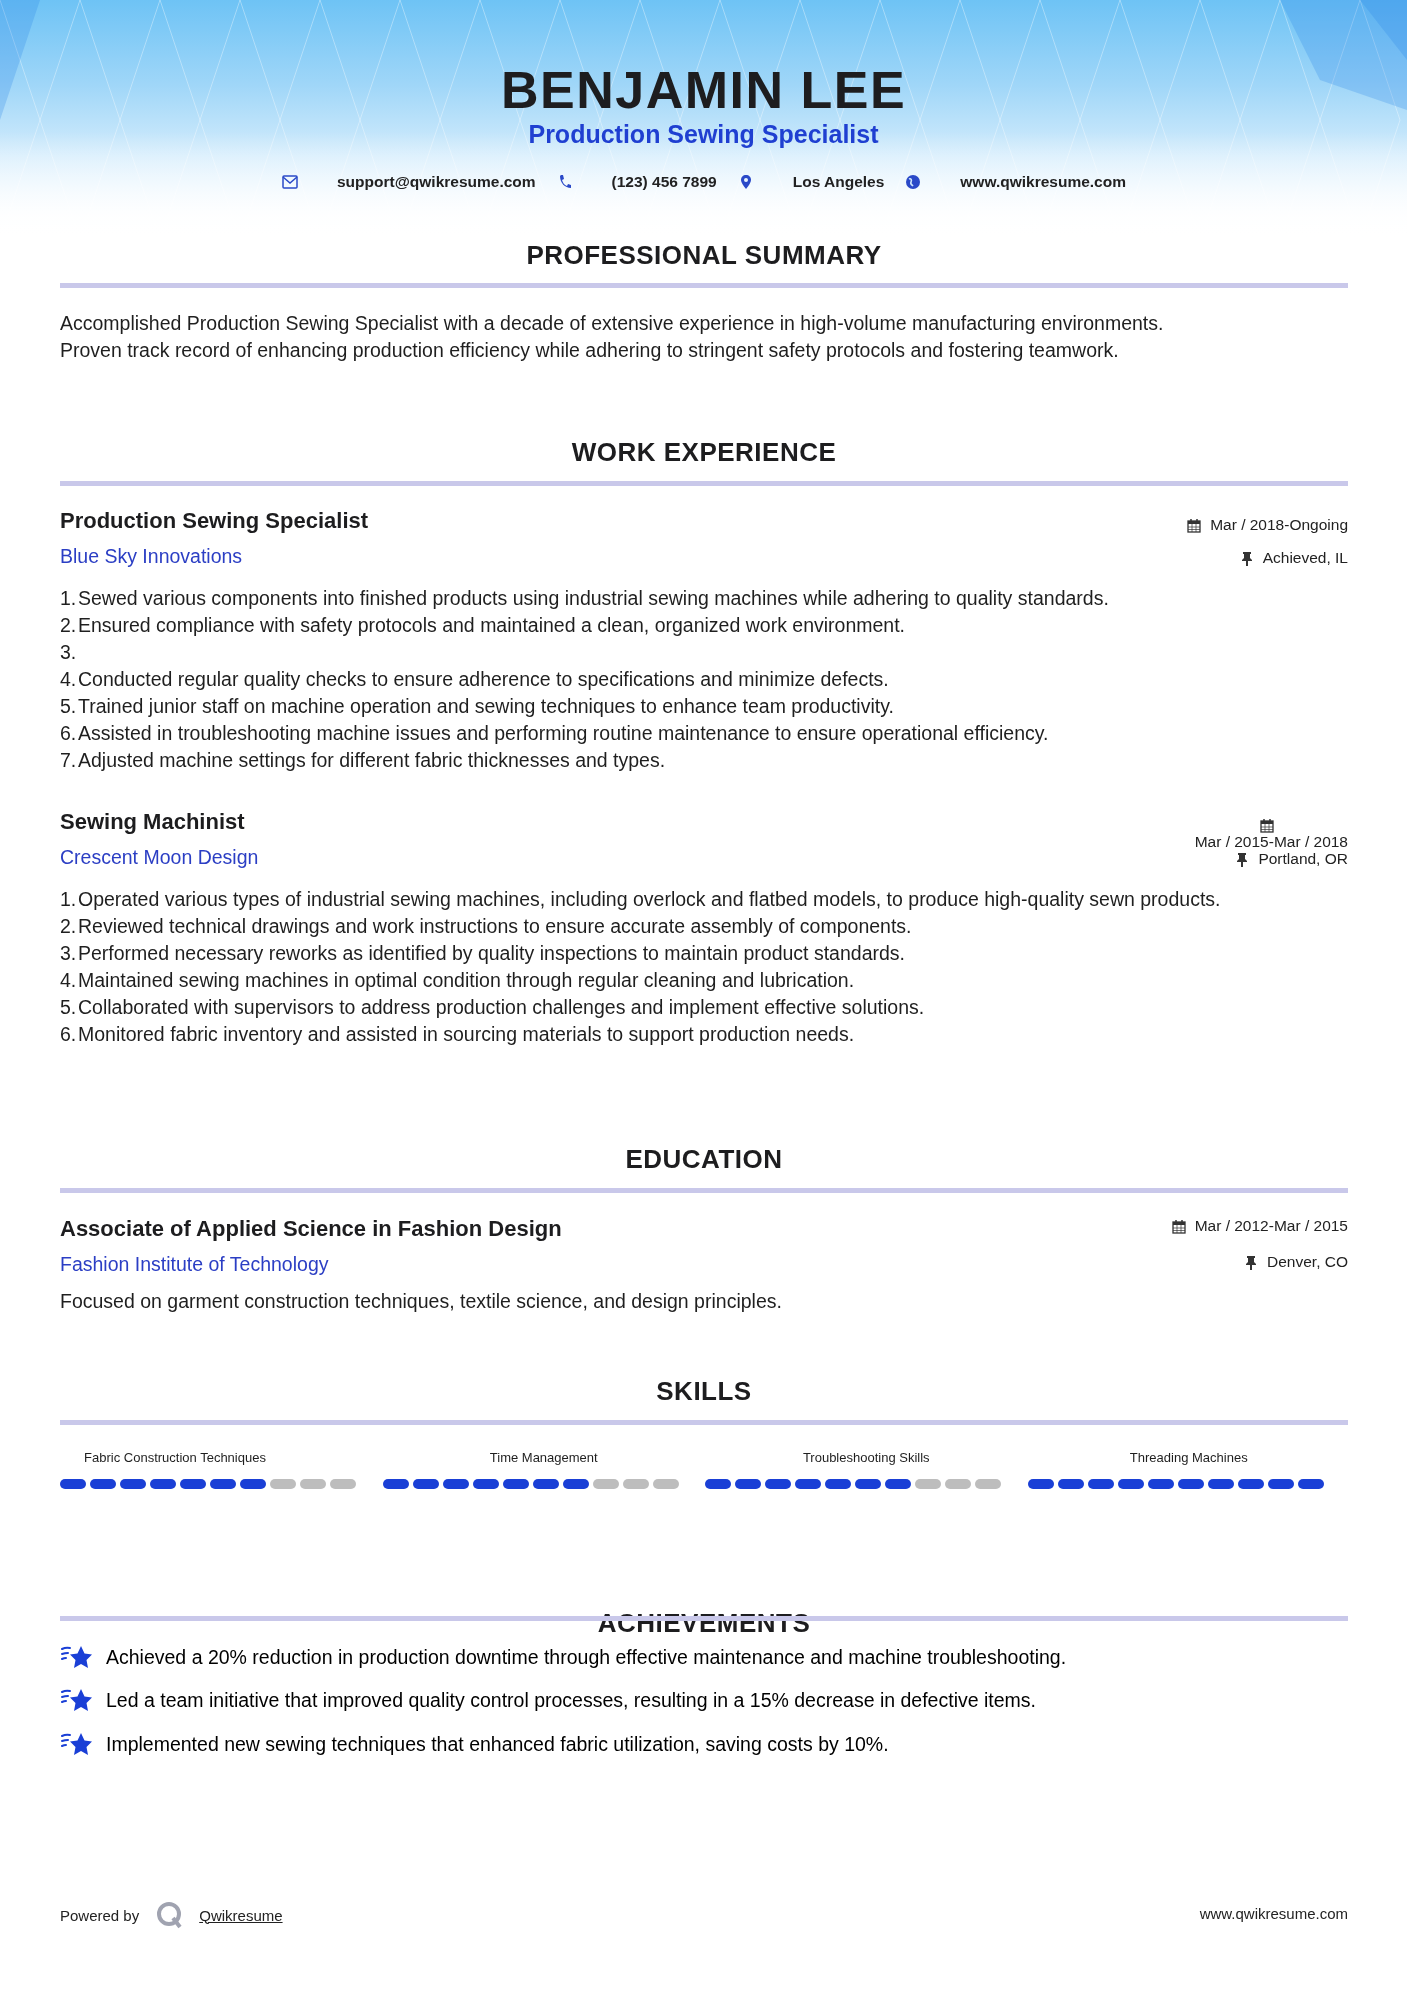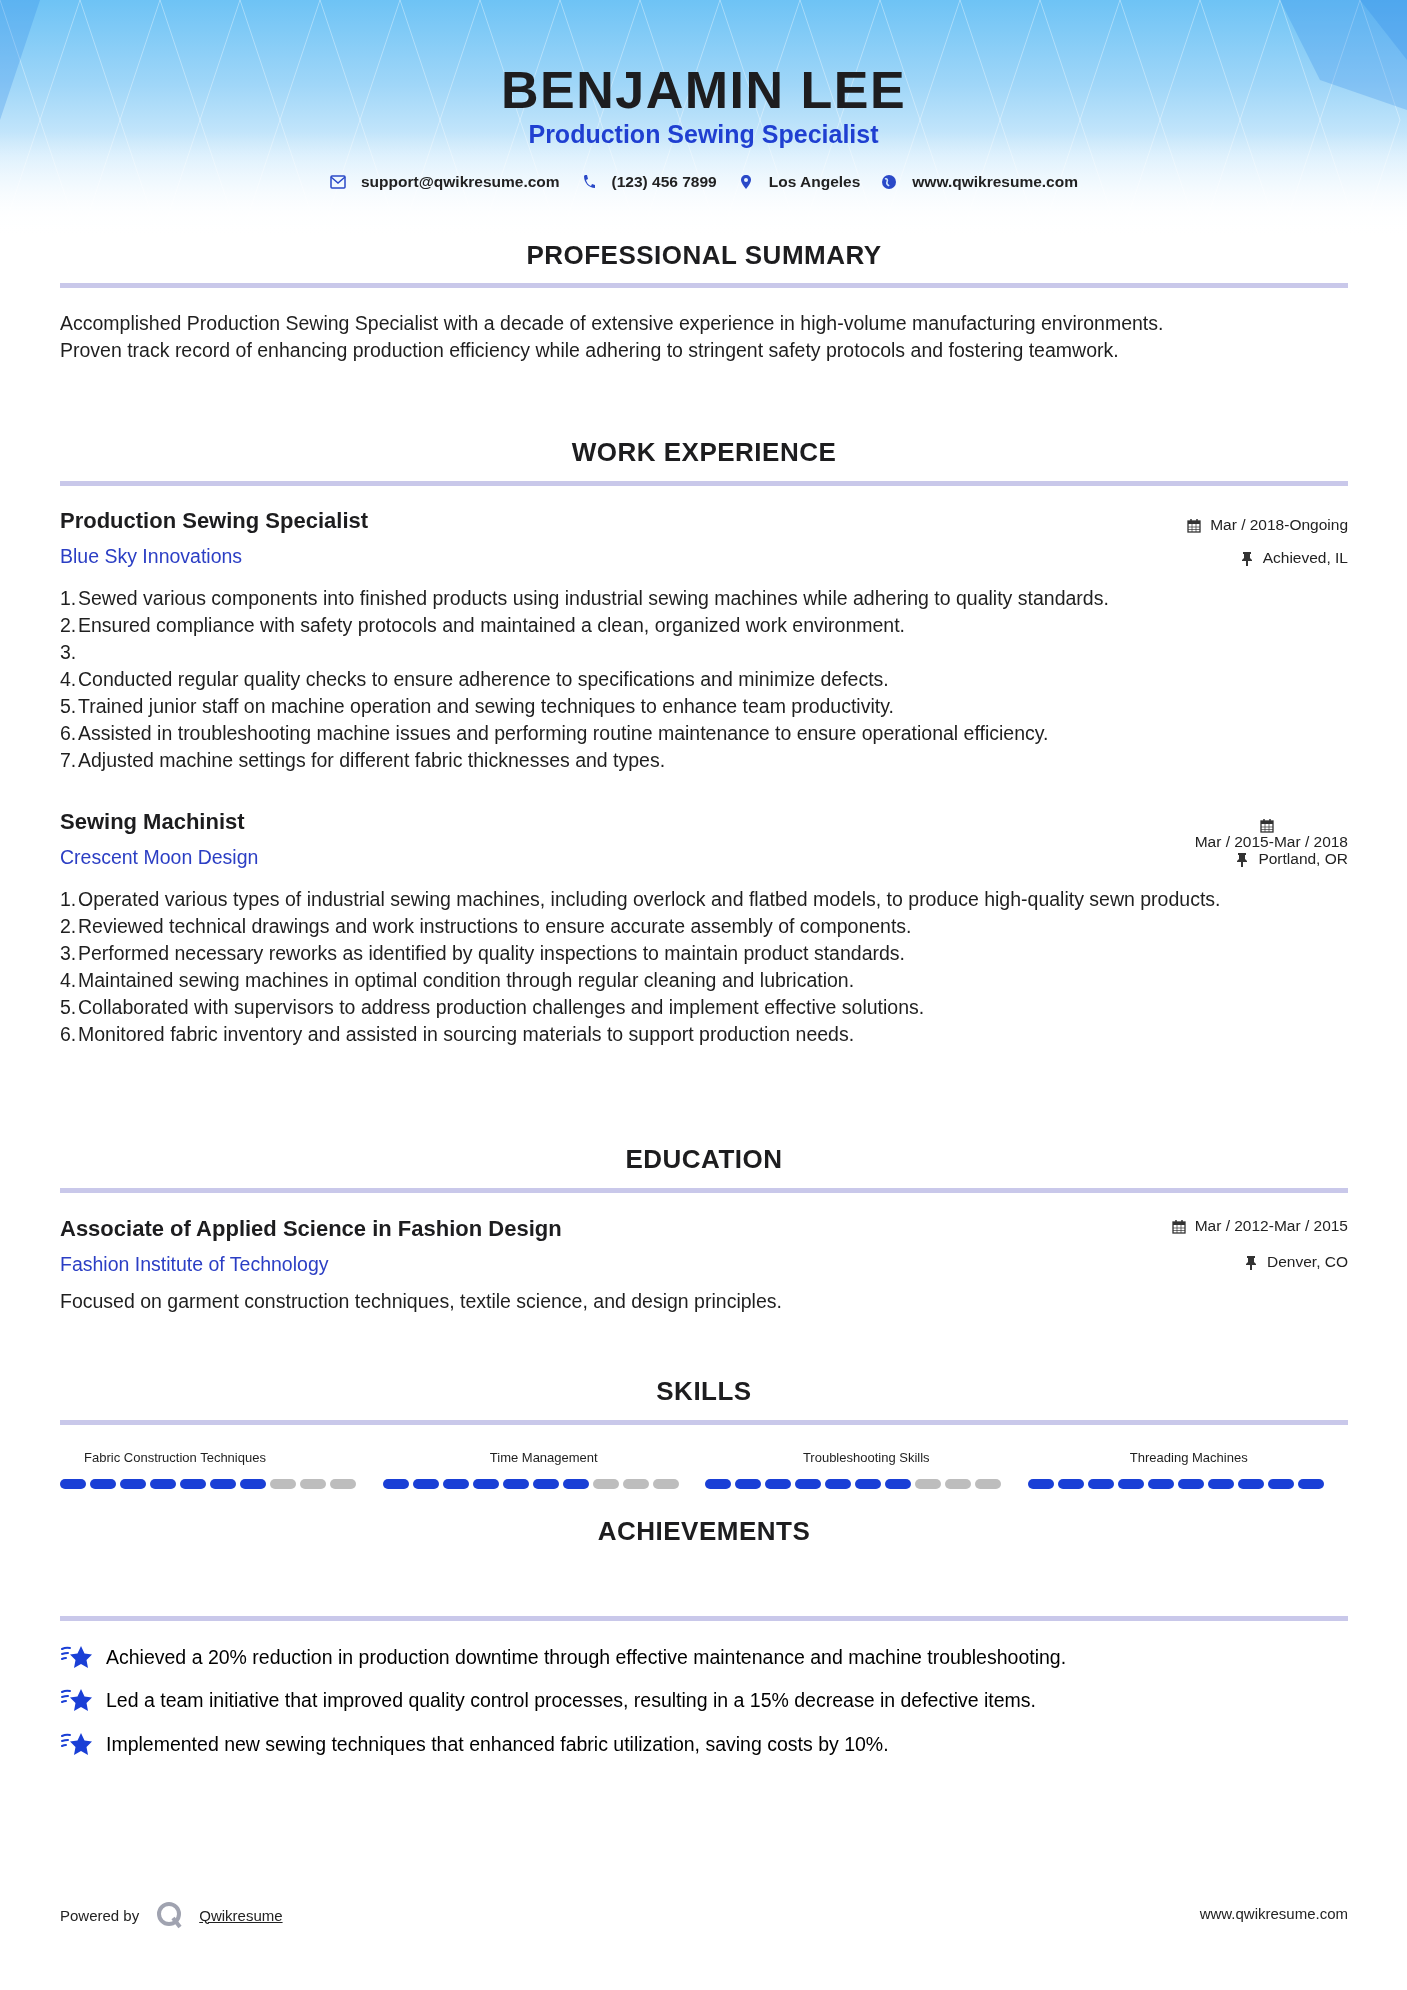--- a/index.html
+++ b/index.html
@@ -20,21 +20,21 @@
     font-size: 52px; font-weight: 700; letter-spacing: 1.5px; color: #1d1d1f;
   }
   .title {
     position: absolute; left: 0; width: 100%; top: 120px; text-align: center;
     font-size: 25px; font-weight: 700; color: #1f3fd1;
   }
   .contacts {
     position: absolute; left: 0; width: 100%; top: 173px; display: flex; justify-content: center; align-items: center;
     font-size: 15.5px; font-weight: 700; color: #222;
   }
-  .contact { display: flex; align-items: center; margin: 0 10px; }
+  .contact { display: flex; align-items: center; margin: 0 10px; gap: 24px; }
   .contact .ic { width: 18px; height: 18px; margin-right: 14px; display: inline-flex; align-items: center; justify-content: center; color: #2a49c8; }
 
   .section-title {
     position: absolute; left: 60px; width: 1288px; text-align: center;
     font-size: 26px; font-weight: 700; letter-spacing: 0.5px; color: #1d1d1f;
   }
   .section-rule {
     position: absolute; left: 60px; width: 1288px; height: 5px; background: #c9c8ea;
   }
 
@@ -316,21 +316,21 @@
         <span class="dot on"></span>
         <span class="dot on"></span>
         <span class="dot on"></span>
         <span class="dot on"></span>
         <span class="dot on"></span>
         <span class="dot on"></span>
       </div>
   </div>
 </div>
 
-<div class="section-title" style="top:1516px;">ACHIEVEMENTS</div>
+<div class="section-title" style="top:1608px;">ACHIEVEMENTS</div>
 <div class="section-rule" style="top:1616px;"></div>
 <div class="ach" style="top:1643px;">
   <span class="ic">
     <svg width="34" height="28" viewBox="0 0 34 28">
         <path d="M2,6 Q6,4 10,5 M2,11 Q5,10 8,10 M2,16 Q4,15 6,15" stroke="#1a3fd6" stroke-width="2" fill="none" stroke-linecap="round"></path>
         <polygon points="21,3 24.5,10.5 32,11.5 26.5,17 28,25 21,21 14,25 15.5,17 10,11.5 17.5,10.5" fill="#1a3fd6"></polygon>
       </svg>
   </span>
   <span>Achieved a 20% reduction in production downtime through effective maintenance and machine troubleshooting.</span>
 </div>

